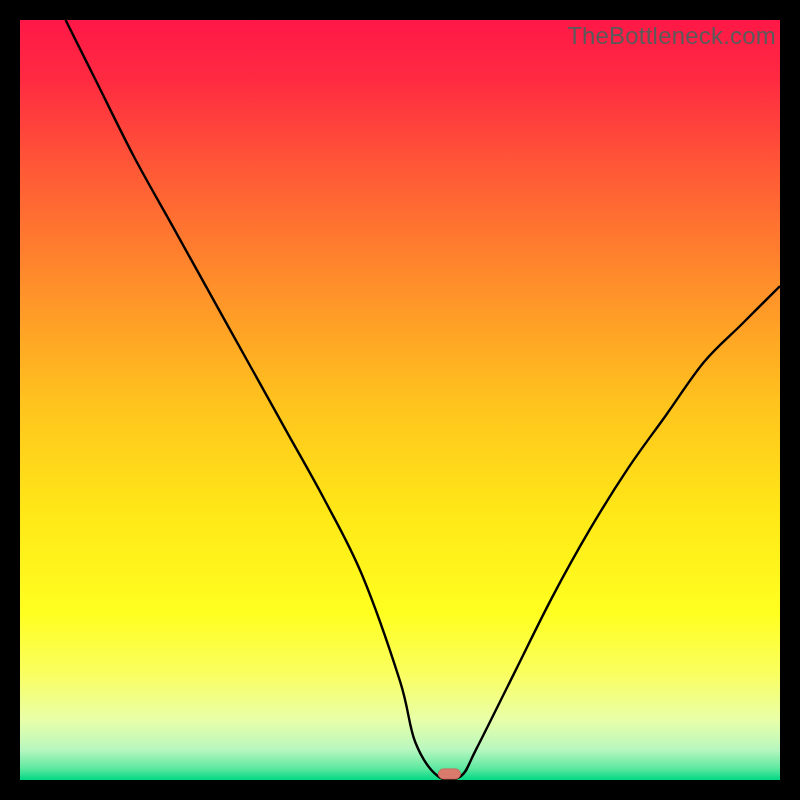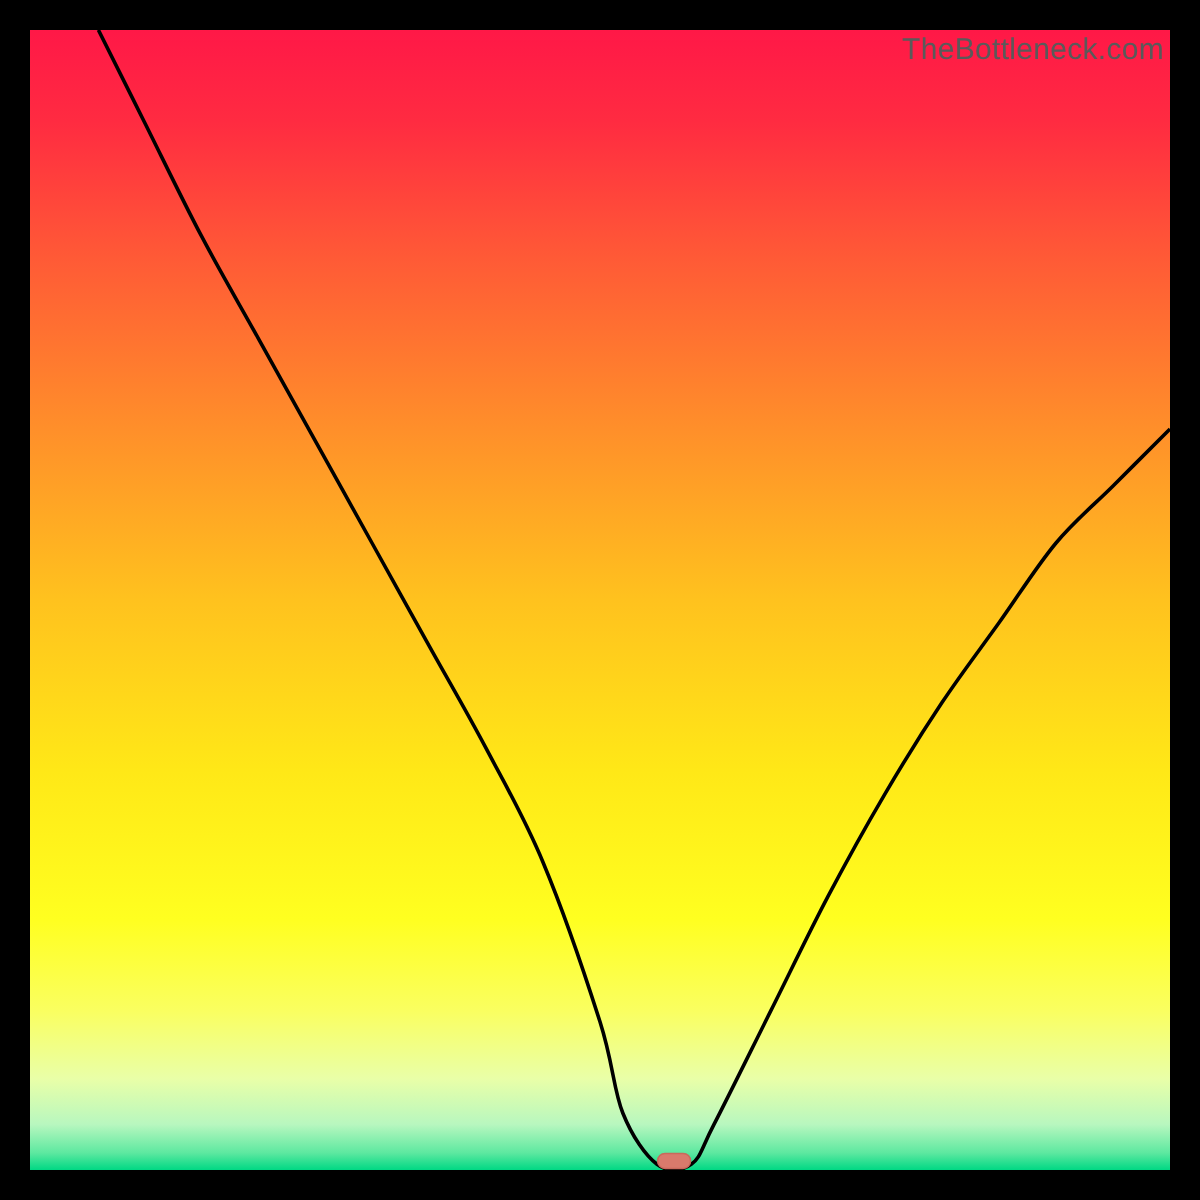--- a/index.html
+++ b/index.html
@@ -23,21 +23,21 @@
     left: 0;
     top: 0;
     width: 760px;
     height: 760px;
   }
   .watermark {
     position: absolute;
     top: 2px;
     right: 4px;
     font-family: Arial, Helvetica, sans-serif;
-    font-size: 20px;
+    font-size: 24px;
     font-weight: 500;
     color: #5a5a5a;
     letter-spacing: 0.2px;
   }
   svg {
     display: block;
   }
 </style>
 </head>
 <body>

